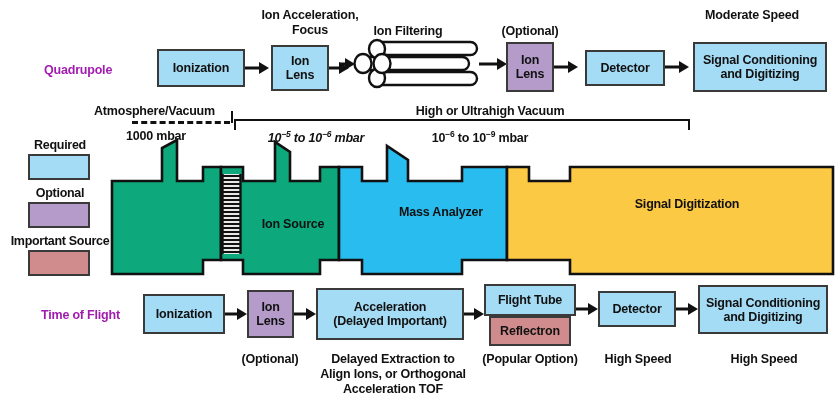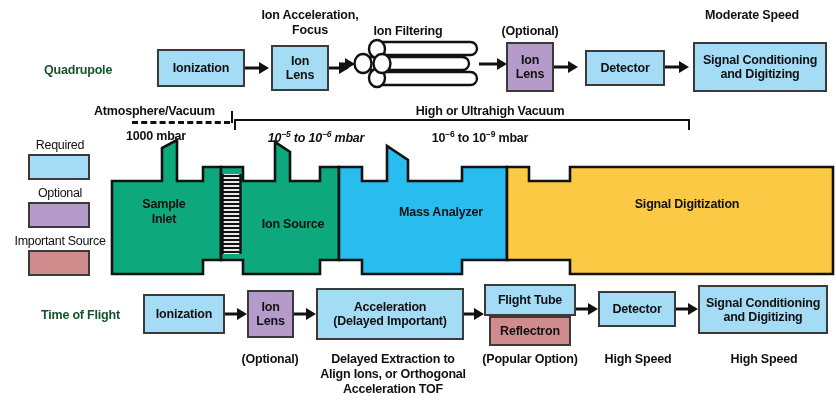--- a/index.html
+++ b/index.html
@@ -11,26 +11,26 @@
   
   .nodebox{border:2px solid #3a3a3a;display:flex;align-items:center;
            justify-content:center;text-align:center;font-weight:bold;
            font-size:12.5px;line-height:1.12;letter-spacing:-0.2px;}
   .req{background:#A5DCF5;}
   .opt{background:#B49BC9;}
   .impopt{background:#D08C8C;}
 
   .caption{font-weight:bold;font-size:12.5px;line-height:1.18;text-align:center;
            letter-spacing:-0.2px;color:#111;}
-  .rowlabel{font-weight:bold;font-size:12.5px;letter-spacing:-0.2px;color:#14532d;}
+  .rowlabel{font-weight:bold;font-size:12.5px;letter-spacing:-0.2px;color:#a21caf;}
 
   .arrow{position:absolute;}
 
   
-  .legend-label{font-weight:normal;font-size:12.5px;text-align:center;
+  .legend-label{font-weight:bold;font-size:12.5px;text-align:center;
                 letter-spacing:-0.3px;color:#111;}
   .swatch{border:2px solid #3a3a3a;}
 
   
   .brk-h{background:#111;height:2px;}
   .brk-v{background:#111;width:2px;}
   .dashed{height:0;border-top:3px dashed #111;}
 
   svg{display:block;overflow:visible;}
   .txt-sup{font-size:8.5px;vertical-align:super;}
@@ -186,24 +186,20 @@
             <line x1="113" y1="104" x2="130" y2="104"></line>
           <line x1="113" y1="108" x2="130" y2="108"></line>
             <line x1="113" y1="112" x2="130" y2="112"></line>
         </g>
         <line x1="112.5" y1="34" x2="112.5" y2="114" stroke="#111" stroke-width="2.4"></line>
         <line x1="130.5" y1="34" x2="130.5" y2="114" stroke="#111" stroke-width="2.4"></line>
       </g>
     </svg>
   </div>
 
-  <div class="abs caption" style="left:118px;top:197px;width:92px;">
-    <div>Sample</div>
-    <div>Inlet</div>
-  </div>
   <div class="abs caption" style="left:243px;top:205px;width:100px;margin-top:12px;">Ion Source</div>
   <div class="abs caption" style="left:373px;top:205px;width:136px;">Mass Analyzer</div>
   <div class="abs caption" style="left:607px;top:197px;width:160px;">
     <div>Signal Digitization</div>
   </div>
 
   <div class="abs legend-label" style="left:14px;top:138px;width:92px;">Required</div>
   <div class="abs swatch req" style="left:28px;top:154px;width:62px;height:26px;"></div>
 
   <div class="abs legend-label" style="left:14px;top:186px;width:92px;">Optional</div>

